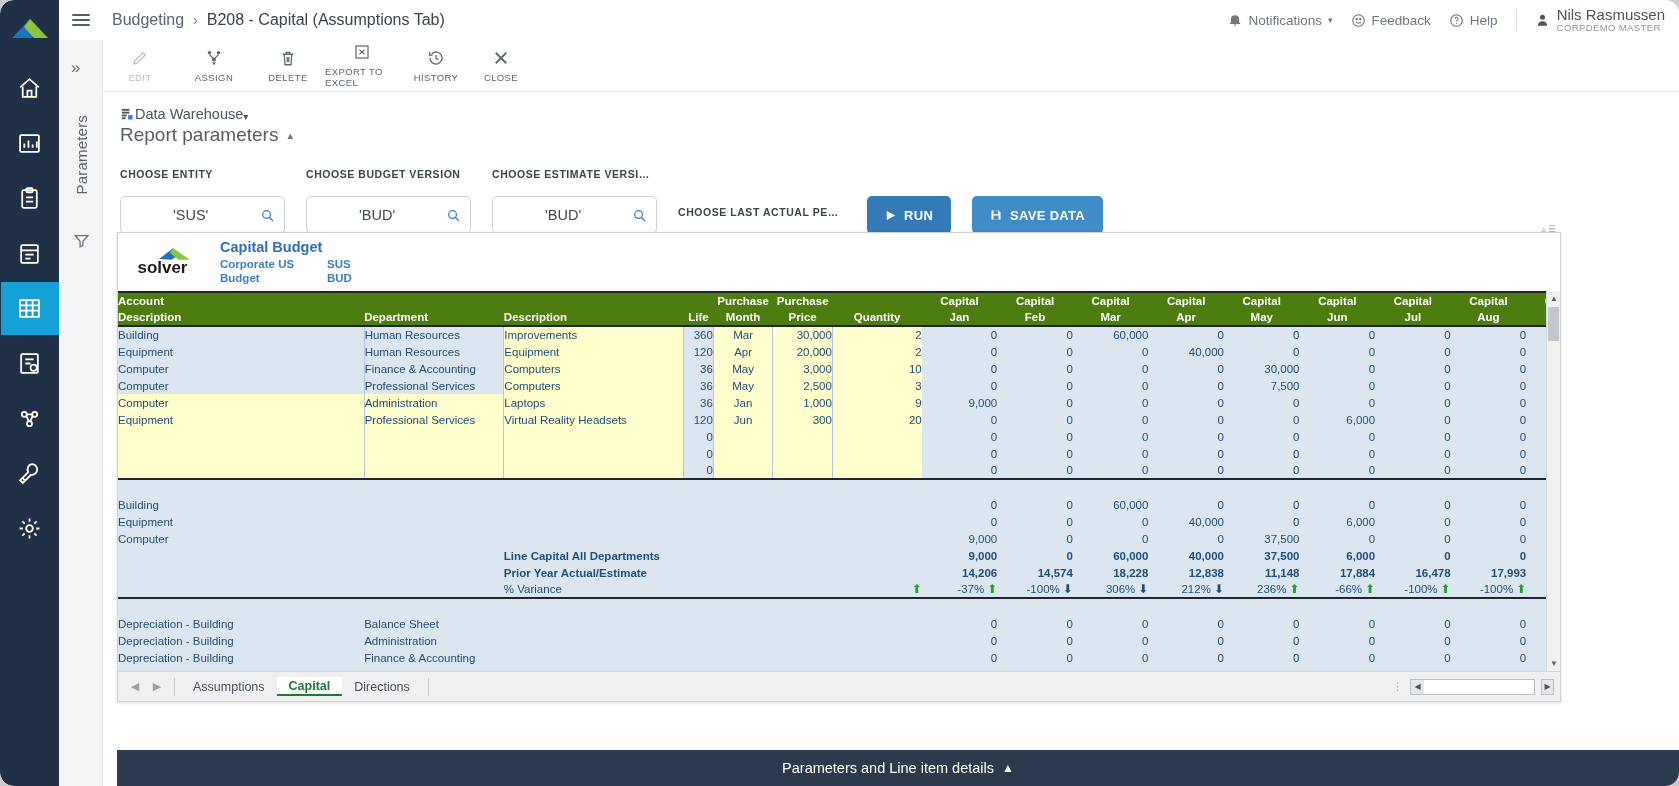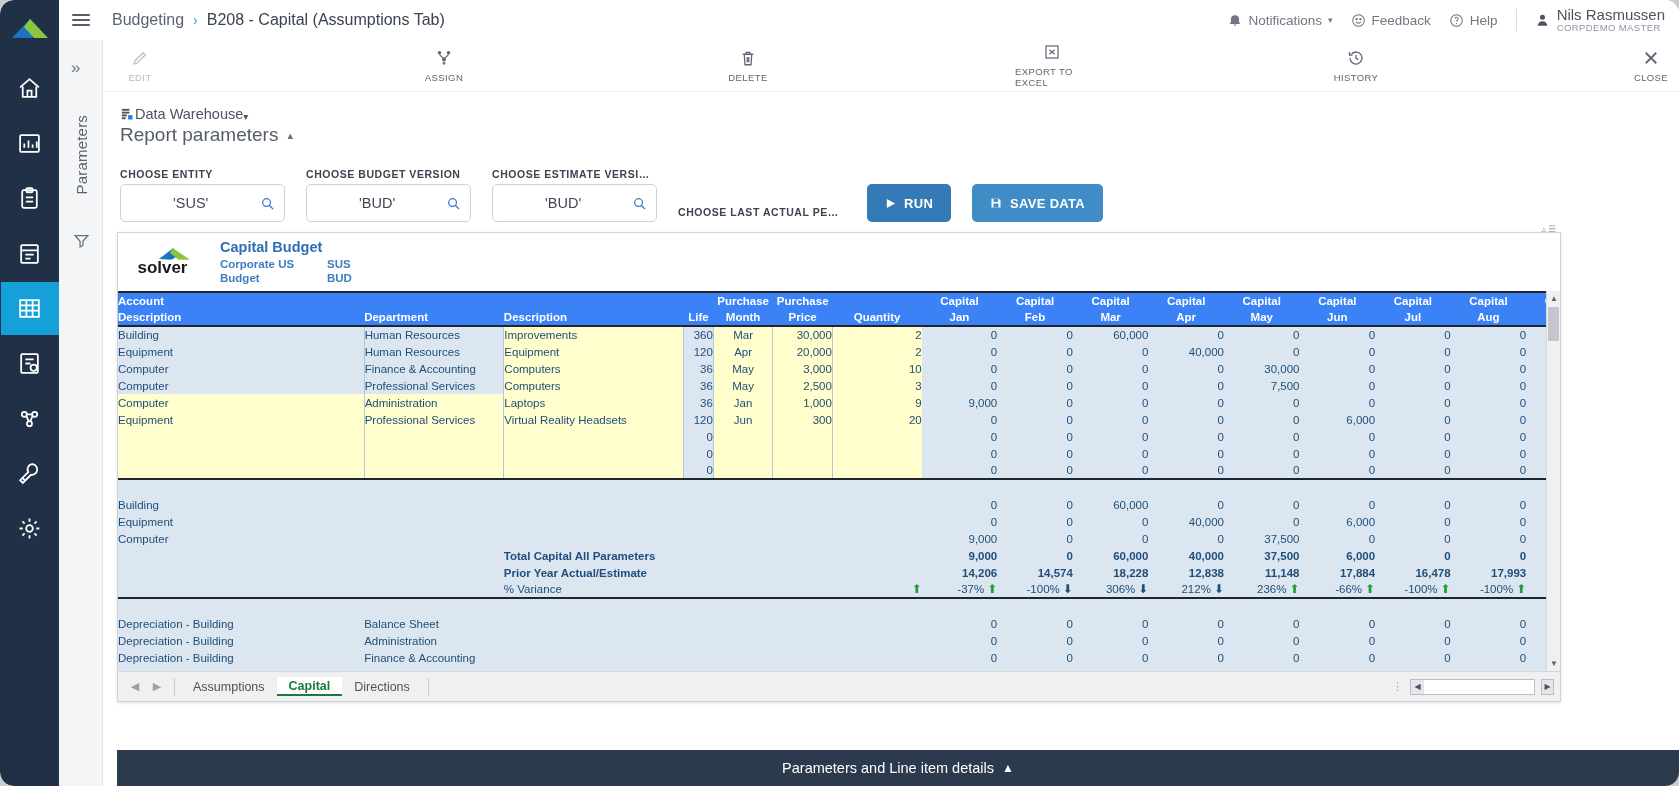--- a/index.html
+++ b/index.html
@@ -60,41 +60,41 @@
   .tr-item { display:flex; align-items:center; gap:6px; cursor:pointer; white-space:nowrap;}
   .tr-div { width:1px; height:22px; background:#d9dce1; }
   .user { display:flex; align-items:center; gap:7px; cursor:pointer; }
   .user .uname { font-size: 15px; color:#4a5360; line-height:1.05; }
   .user .urole { font-size: 9.5px; color:#8e959e; letter-spacing:.4px; text-transform: uppercase;}
 
   
   .toolbar {
     position: absolute; left: 103px; top: 40px; right: 0; height: 52px;
     background:#fff; border-bottom:1px solid #eceef1;
-    display:flex; align-items:center; justify-content:space-between; 
+    display:flex; align-items:center; justify-content:flex-start; 
   }
   .tool {
     width: 74px; display:flex; flex-direction:column; align-items:center; gap:5px;
     color:#5d6672; cursor:pointer; font-size:9.5px; letter-spacing:.4px;
   }
   .tool.disabled { color:#b9bec6; }
   .tool svg { width:18px; height:18px; }
 
   
   .dwrow { position:absolute; left:103px; top:92px; height:44px; display:flex; align-items:center; padding-left:17px; }
   .dwsel { display:flex; align-items:flex-end; font-size:14.5px; color:#4b5563; cursor:pointer;}
 
   
   .rpwrap { position:absolute; left:103px; top:124px; right:0; }
   .rphead { display:flex; align-items:center; gap:9px; padding-left:17px; font-size:19px; color:#555d69; cursor:pointer;}
   .fields { display:flex; align-items:flex-end; gap:21px; padding-left:17px; margin-top:22px; }
   .fld { width:165px; }
   .fld label {
     display:block; font-size:10.5px; font-weight:bold; color:#3c4450;
-    letter-spacing:.55px; margin-bottom:4px; white-space:nowrap; overflow:hidden;
+    letter-spacing:.55px; margin-bottom:16px; white-space:nowrap; overflow:hidden;
   }
   .ibox {
     height: 38px; border:1px solid #ccd1d8; border-radius:5px; background:#fff;
     display:flex; align-items:center; padding: 0 9px 0 11px;
   }
   .ibox input { border:0; outline:0; flex:1; font-size:14.5px; color:#3f4854; font-family:inherit; background:transparent; width:100%;margin-left:41px;}
   .btn {
     height:38px; padding:0 18px; border-radius:5px; border:0; cursor:pointer;
     color:#fff; font-size:13px; font-weight:bold; letter-spacing:.3px;
     display:flex; align-items:center; gap:8px; font-family:inherit;
@@ -113,21 +113,21 @@
   .solver-logo { width:74px; }
   .rpt-title-block { margin-left:10px; line-height:1.28; }
   .rpt-t1 { font-size:14.5px; font-weight:bold; color:#2f6eb5; }
   .rpt-t2, .rpt-t3 { font-size:11.5px; font-weight:bold; color:#3e7ec0; display:flex; }
   .rpt-t2 .k, .rpt-t3 .k { width:107px; }
 
   
   .gridwrap { position:absolute; left:0; top:58px; right:0; bottom:30px; overflow:hidden; }
   table.g { border-collapse:collapse; table-layout:fixed; width: 1635px; }
   table.g td, table.g th { padding:0; font-size:11.5px; height:17px; vertical-align:middle; }
-  .hdr td { background:#3b82f6; color:#fff; font-weight:bold; font-size:11.5px; padding:0 5px; }
+  .hdr td { background:#4d7c0f; color:#fff; font-weight:bold; font-size:11.5px; padding:0 5px; }
   .hdr td.r { text-align:center; }
   .hdr-top td { border-top:2px solid #20262e; }
   .hdr-bot td { border-bottom:2px solid #20262e; }
   .blu { background:#dce6f1; color:#1f4e79; }
   .yel { background:#fffecc; color:#1f4e79; }
   .cell { padding:0 5px; white-space:nowrap; overflow:hidden; }
   .num { text-align:right; }
   .ctr { text-align:center; }
   .bold { font-weight:bold; }
   .sep-row td { height:9px; background:#dce6f1; border-top:2px solid #20262e; }
@@ -703,21 +703,21 @@
               <td class="cell blu num">0</td>
               <td class="cell blu num">37,500</td>
               <td class="cell blu num">0</td>
               <td class="cell blu num">0</td>
               <td class="cell blu num">0</td>
               <td class="cell blu num">0</td>
             </tr>
             <tr>
               <td class="cell blu bold"></td>
               <td class="cell blu"></td>
-              <td class="cell blu bold">Total Capital All Parameters</td>
+              <td class="cell blu bold">Line Capital All Departments</td>
               <td class="cell blu"></td>
               <td class="cell blu"></td>
               <td class="cell blu"></td>
               <td class="cell blu"></td>
               <td class="cell blu num bold">9,000</td>
               <td class="cell blu num bold">0</td>
               <td class="cell blu num bold">60,000</td>
               <td class="cell blu num bold">40,000</td>
               <td class="cell blu num bold">37,500</td>
               <td class="cell blu num bold">6,000</td>

